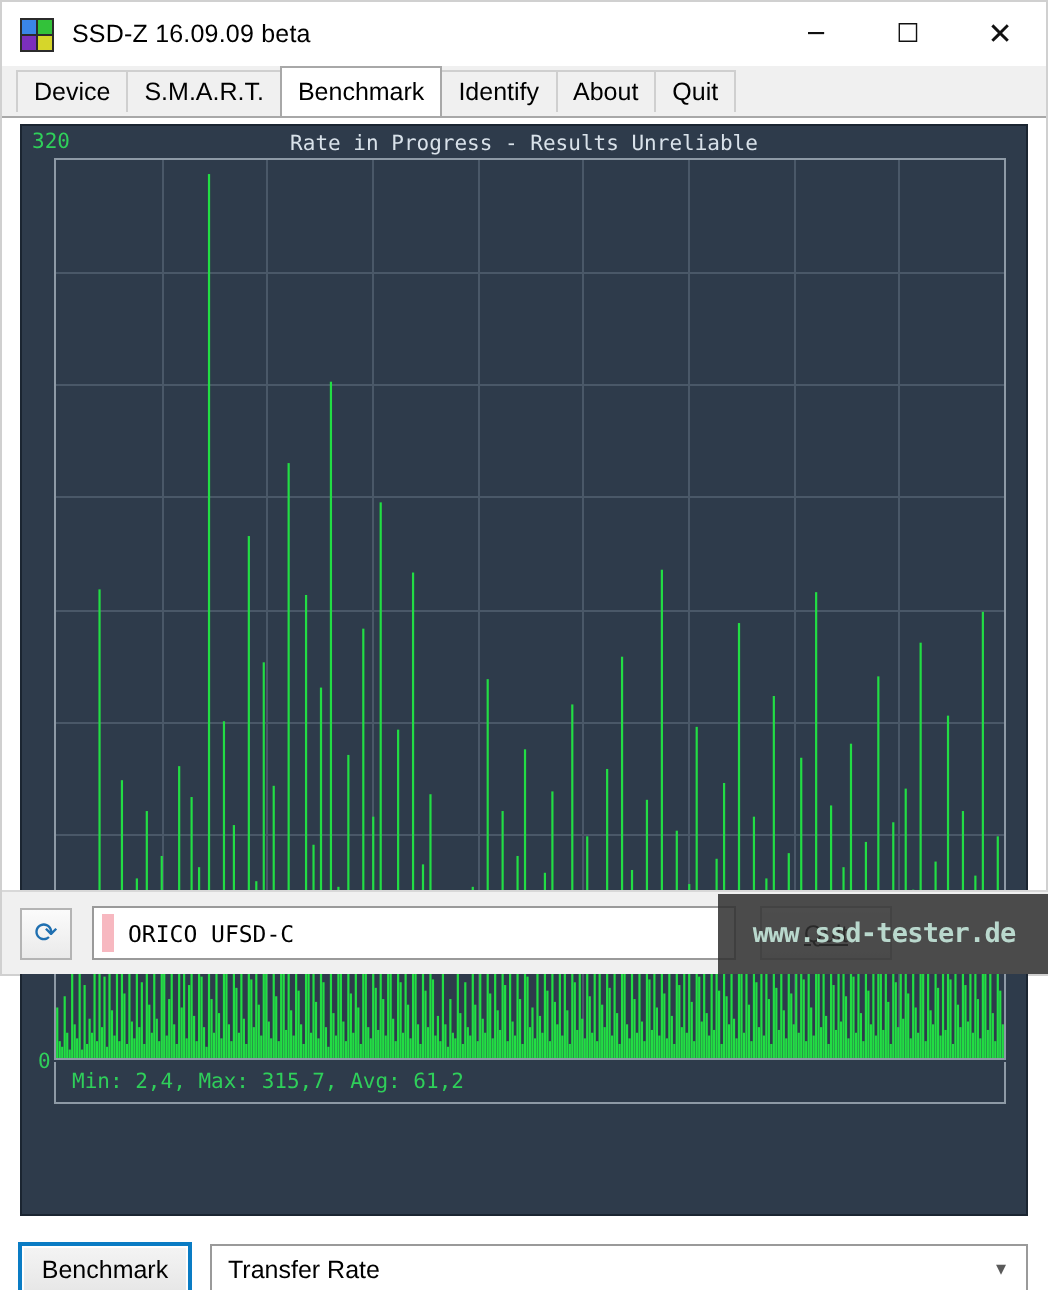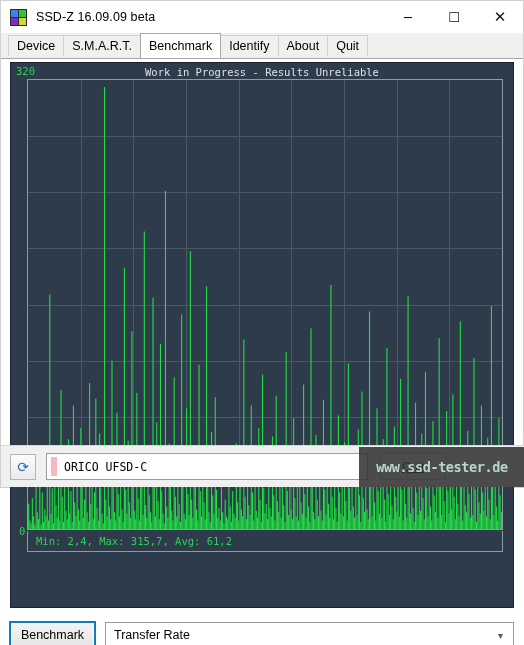--- a/index.html
+++ b/index.html
@@ -309,21 +309,21 @@
       <div class="tab">Identify</div>
       <div class="tab">About</div>
       <div class="tab">Quit</div>
     </div>
 
   <div class="content">
 
     <div class="chart-panel">
 
       <div class="axis-max">320</div>
-      <div class="chart-title">Work in Progress - Results Unreliable</div>
+      <div class="chart-title">Rate in Progress - Results Unreliable</div>
       <div class="axis-marker">▷</div>
       <div class="axis-min">0</div>
 
       <div class="plot">
         <div class="gridlines" id="gridlines">
             <div class="h" style="top: 12.5%;"></div>
             <div class="h" style="top: 25%;"></div>
             <div class="h" style="top: 37.5%;"></div>
             <div class="h" style="top: 50%;"></div>
             <div class="h" style="top: 62.5%;"></div>

